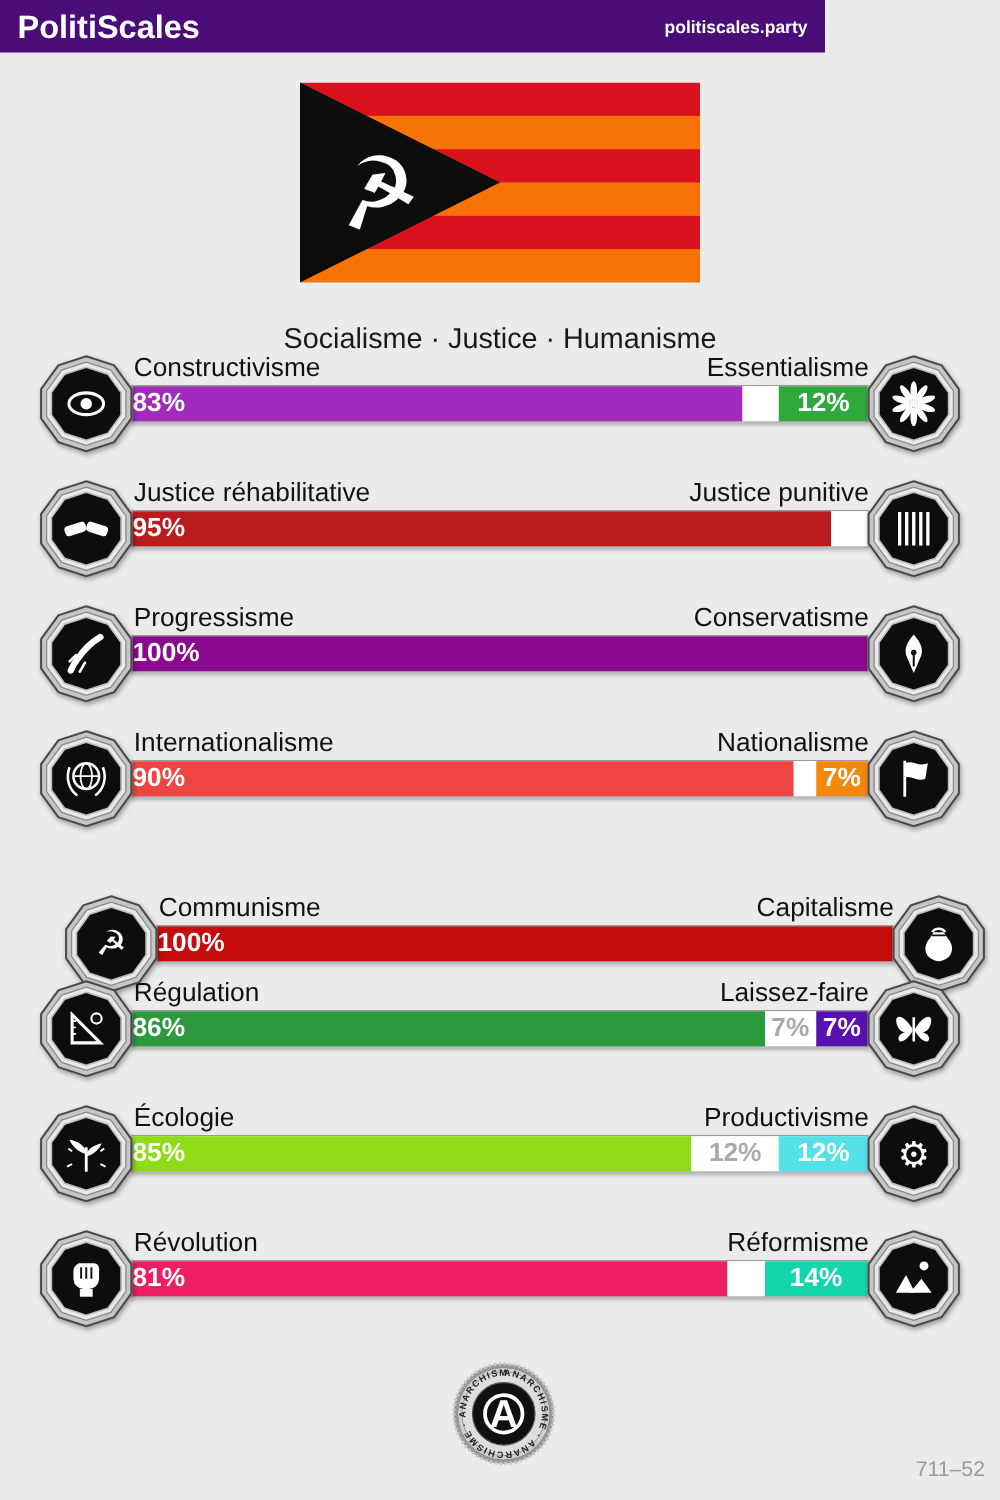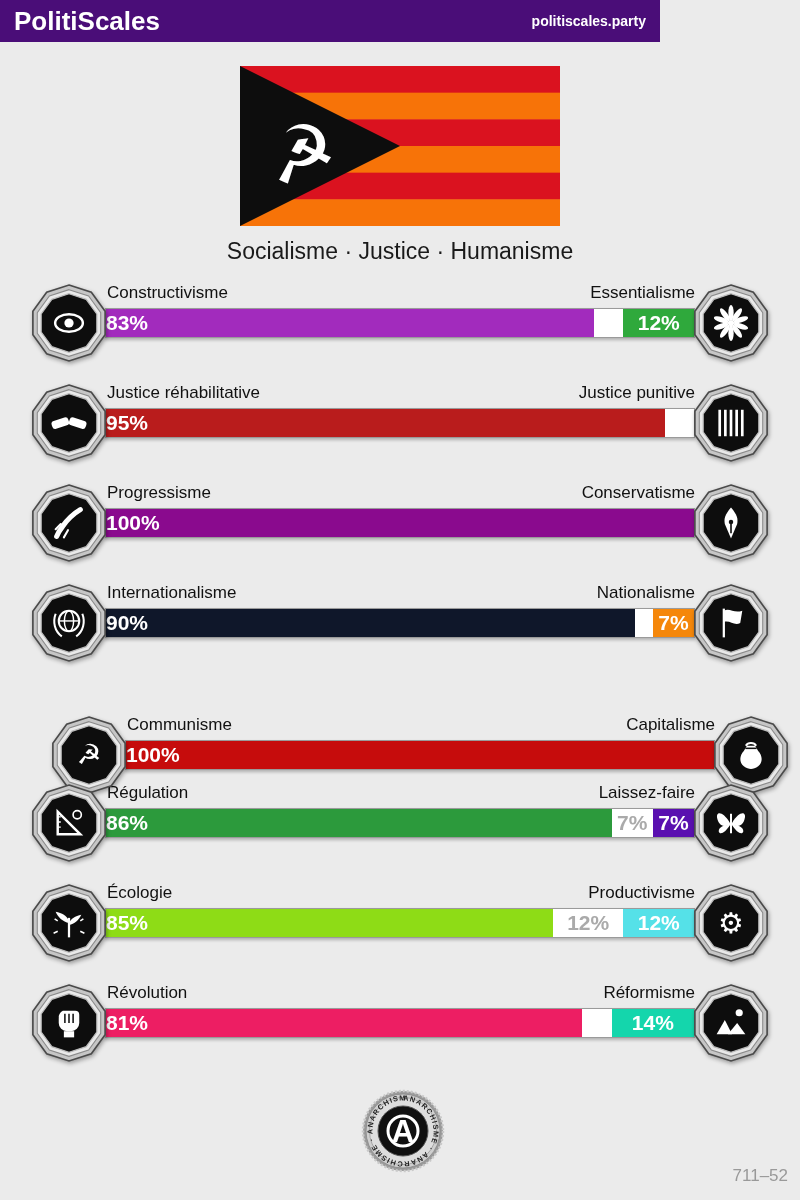--- a/index.html
+++ b/index.html
@@ -7,25 +7,25 @@
         font-family:"Liberation Sans",sans-serif;}
   
   .header{position:absolute;top:0;left:0;width:660px;height:42px;background:#4a0d78;
           display:flex;align-items:center;justify-content:space-between;
           padding:0 14px;box-sizing:border-box;}
   .brand{color:#fff;font-weight:bold;font-size:26px;line-height:42px;}
   .site{color:#fff;font-weight:bold;font-size:14px;}
   
   .flag{position:absolute;left:240px;top:66px;width:320px;height:160px;}
   
-  .subtitle{position:absolute;top:238px;left:0;width:800px;text-align:center;
+  .subtitle{position:absolute;top:257px;left:0;width:800px;text-align:center;
             font-size:23px;color:#1a1a1a;}
   
   .axis{position:absolute;left:0;width:800px;height:100px;}
-  .axis-label{position:absolute;top:15px;font-size:17px;color:#111;white-space:nowrap;}
+  .axis-label{position:absolute;top:15px;font-size:21px;color:#111;white-space:nowrap;}
   .axis-label.left{left:107px;}
   .axis-label.right{right:105px;}
   .bar{position:absolute;left:105px;top:40px;width:590px;height:30px;background:#fff;
        border:1px solid #9a9a9a;box-sizing:border-box;display:flex;
        box-shadow:0 2px 3px rgba(0,0,0,0.25);z-index:1;}
   .seg{height:100%;display:flex;align-items:center;overflow:hidden;}
   .seg .pct{width:100%;font-weight:bold;font-size:21px;color:#fff;line-height:28px;white-space:nowrap;}
   .seg.sleft .pct{text-align:left;padding-right:7px;box-sizing:border-box;}
   .seg.sneutral{background:#fff;}
   .seg.sneutral .pct{text-align:center;color:#aaa;}
@@ -165,21 +165,21 @@
               <path d="M20,5 C26,12 27,16 26,21 L20,35 L14,21 C13,16 14,12 20,5 Z" fill="#fff"></path>
               <circle cx="20" cy="19" r="2.2" fill="#111"></circle>
               <path d="M20,21 L20,30" stroke="#111" stroke-width="1.6"></path>
             </g>
   </svg></div>
   </div>
       <div class="axis" style="top: 568px;">
     <div class="axis-label left">Internationalisme</div>
     <div class="axis-label right">Nationalisme</div>
     <div class="bar">
-      <div class="seg sleft" style="width: 90%; background: #0f172a;">
+      <div class="seg sleft" style="width: 90%; background: #ef4444;">
             <span class="pct">90%</span>
           </div>
       <div class="seg sneutral" style="flex: 1 1 0%;">
             <span class="pct"></span>
           </div>
       <div class="seg sright" style="width: 7%; background: rgb(245, 135, 10);">
             <span class="pct">7%</span>
           </div>
     </div>
     <div class="badge bleft"><svg width="78" height="78" viewBox="0 0 76 76">

